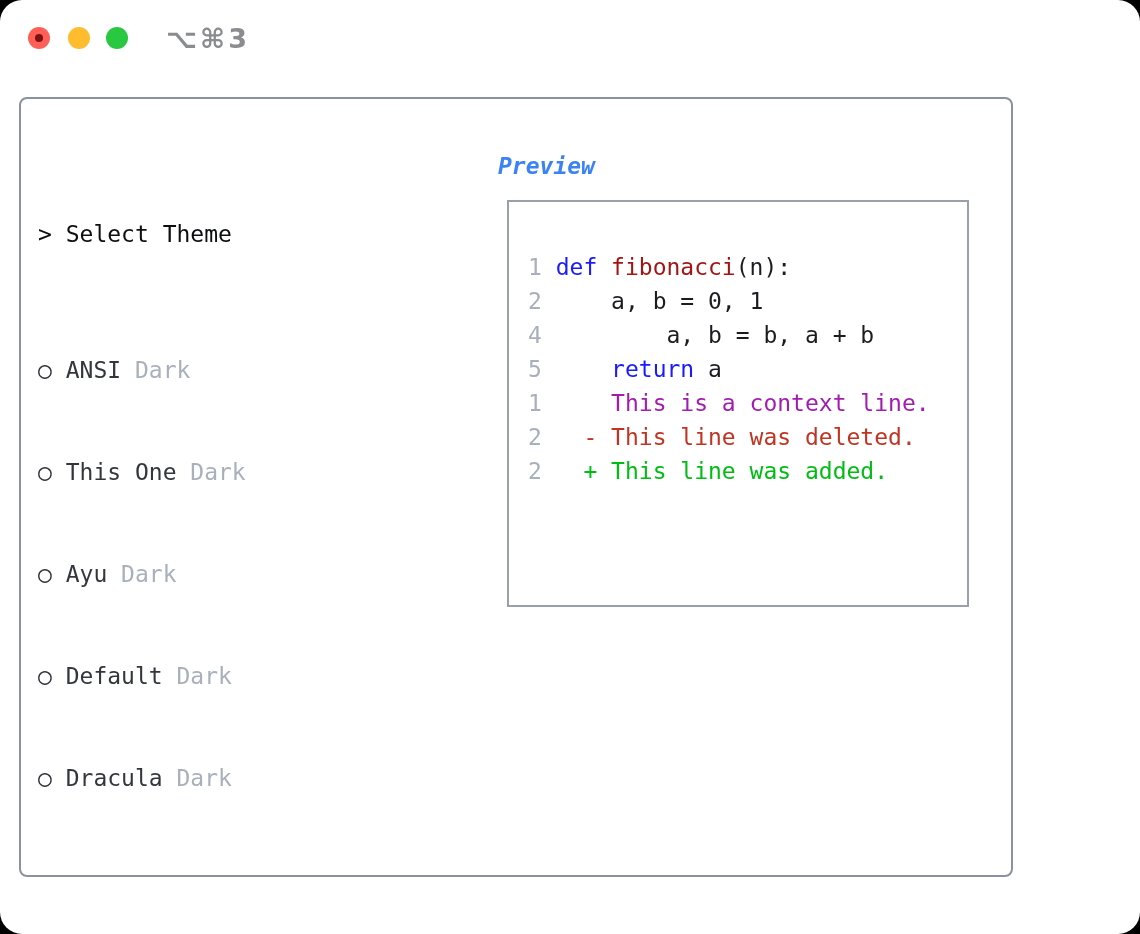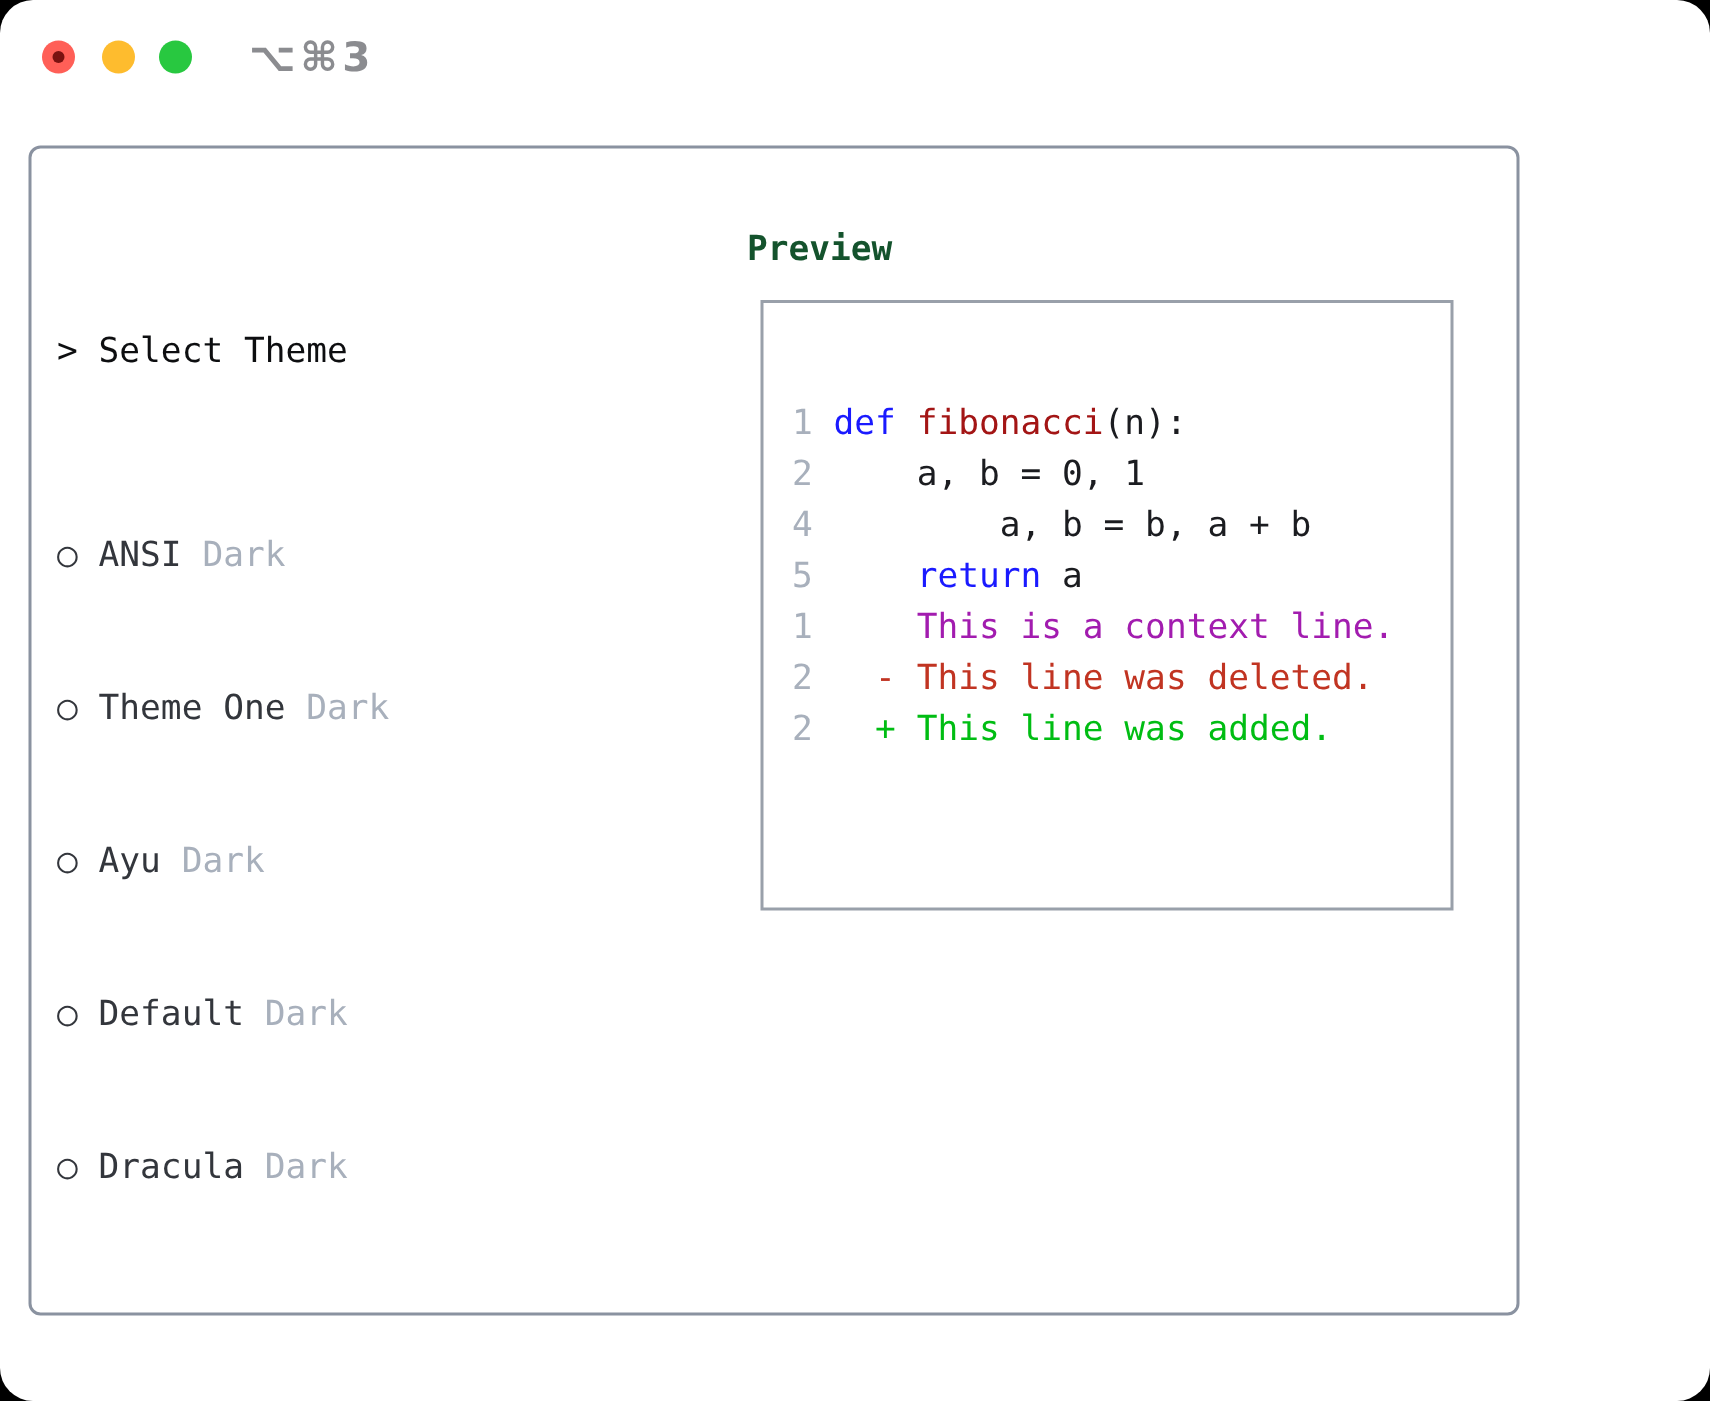--- a/index.html
+++ b/index.html
@@ -24,23 +24,23 @@
   
   .left-col{position:absolute;left:38px;top:149px;font-size:23px;line-height:34px;
     white-space:pre;color:#33363c;}
   .row{height:34px;}
   .row.header{font-weight:normal;color:#0d0e10;}
   .row .bullet{color:#33363c;}
   .row .variant{color:#a8b0bc;}
 
   
   .right-col{position:absolute;left:498px;top:149px;}
-  .preview-title{font-size:23px;line-height:34px;font-weight:bold;color:#14532d;white-space:pre;}
+  .preview-title{font-size:23px;line-height:34px;font-weight:bold;color:#3b82f6;white-space:pre;font-style:italic;}
   .preview-box{margin-left:9px;margin-top:17px;width:462px;height:407px;
-    border:2px solid #99a0aa;box-sizing:border-box;padding:63px 0 0 19px;overflow:hidden;background:#fff;}
+    border:2px solid #99a0aa;box-sizing:border-box;padding:48px 0 0 19px;overflow:hidden;background:#fff;}
   .codeline{font-size:23px;line-height:34px;white-space:pre;color:#1b1c20;}
   .ln{color:#a8b0bc;}
   .kw{color:#1a1aff;}
   .fn{color:#a31515;}
   .pl{color:#1b1c20;}
   .ctx{color:#a21caf;}
   .del{color:#c13422;}
   .add{color:#00bd13;}
 </style>
 </head>
@@ -54,21 +54,21 @@
   <span class="tl yellow"></span>
   <span class="tl green"></span>
   <span class="window-title">⌥⌘3</span>
 
   <div class="app-frame"></div>
 
   <div class="left-col">
     <div class="row header"><span>&gt; </span><span>Select Theme</span></div>
 
     <div class="row"><span class="bullet">○ </span><span>ANSI</span><span class="variant"> Dark</span></div>
-    <div class="row"><span class="bullet">○ </span><span>Theme One</span><span class="variant"> Dark</span></div>
+    <div class="row"><span class="bullet">○ </span><span>This One</span><span class="variant"> Dark</span></div>
     <div class="row"><span class="bullet">○ </span><span>Ayu</span><span class="variant"> Dark</span></div>
     <div class="row"><span class="bullet">○ </span><span>Default</span><span class="variant"> Dark</span></div>
     <div class="row"><span class="bullet">○ </span><span>Dracula</span><span class="variant"> Dark</span></div>
     
     
     
     
     
     
 

